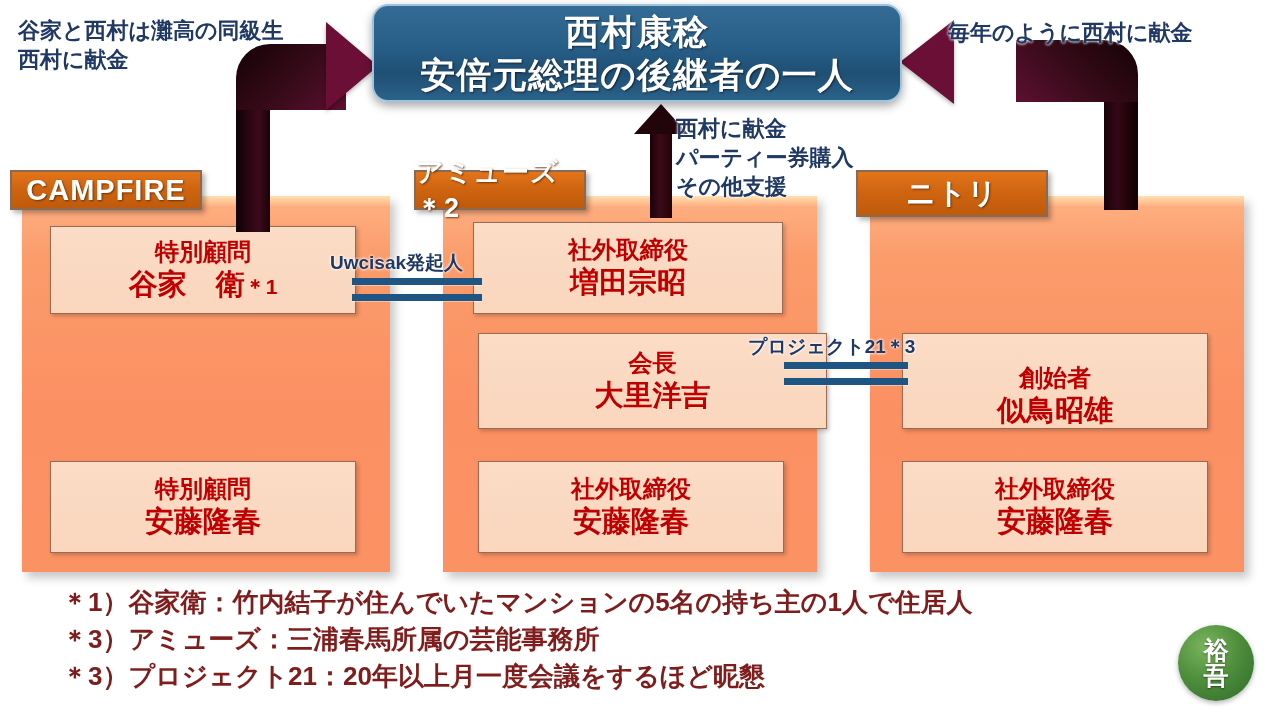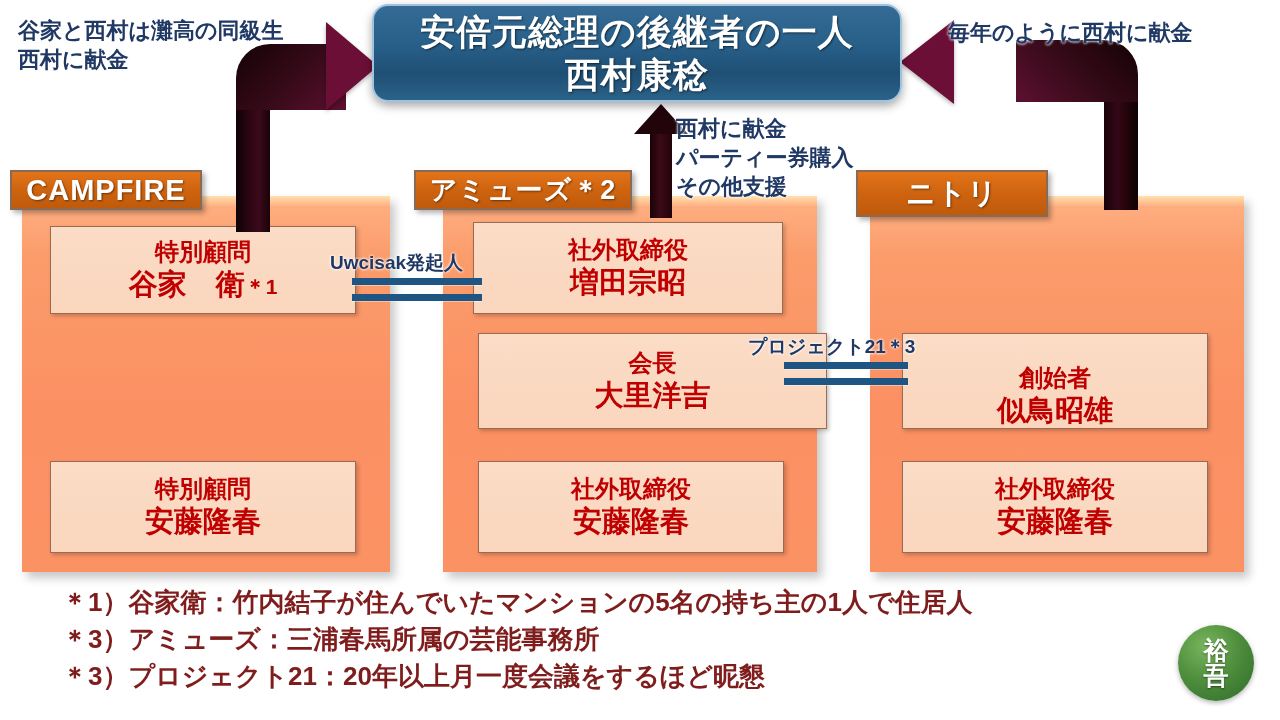--- a/index.html
+++ b/index.html
@@ -176,22 +176,22 @@
   <div class="left-head"></div>
 
   <div class="right-stem"></div>
   <div class="right-elbow"></div>
   <div class="right-head"></div>
 
   <div class="center-stem"></div>
   <div class="center-head"></div>
 
   <div class="title-box">
+    <div class="tline">西村康稔</div>
     <div class="tline">安倍元総理の後継者の一人</div>
-    <div class="tline">西村康稔</div>
   </div>
 
   <div class="annot annot-left">谷家と西村は灘高の同級生
 西村に献金</div>
   <div class="annot annot-right">毎年のように西村に献金</div>
   <div class="annot annot-center">西村に献金
 パーティー券購入
 その他支援</div>
 
   <div class="panel" style="left:22px; top:196px; width:368px; height:376px;"></div>
@@ -201,21 +201,21 @@
     <div class="l1">特別顧問</div>
     <div class="l2"><span>谷家　衛</span><span class="star">＊1</span></div>
   </div>
 
   <div class="card" style="left:50px; top:461px; width:306px; height:92px;">
     <div class="l1">特別顧問</div>
     <div class="l2">安藤隆春</div>
   </div>
 
   <div class="panel" style="left:443px; top:196px; width:374px; height:376px;"></div>
-  <div class="panel-header" style="left:414px; top:170px; width:218px; height:40px; font-size:27px;">アミューズ＊2</div>
+  <div class="panel-header" style="left:414px; top:170px; width:172px; height:40px; font-size:27px;">アミューズ＊2</div>
 
   <div class="card" style="left:473px; top:222px; width:310px; height:92px;">
     <div class="l1">社外取締役</div>
     <div class="l2">増田宗昭</div>
   </div>
 
   <div class="card" style="left:478px; top:333px; width:349px; height:96px;">
     <div class="l1">会長</div>
     <div class="l2">大里洋吉</div>
   </div>

